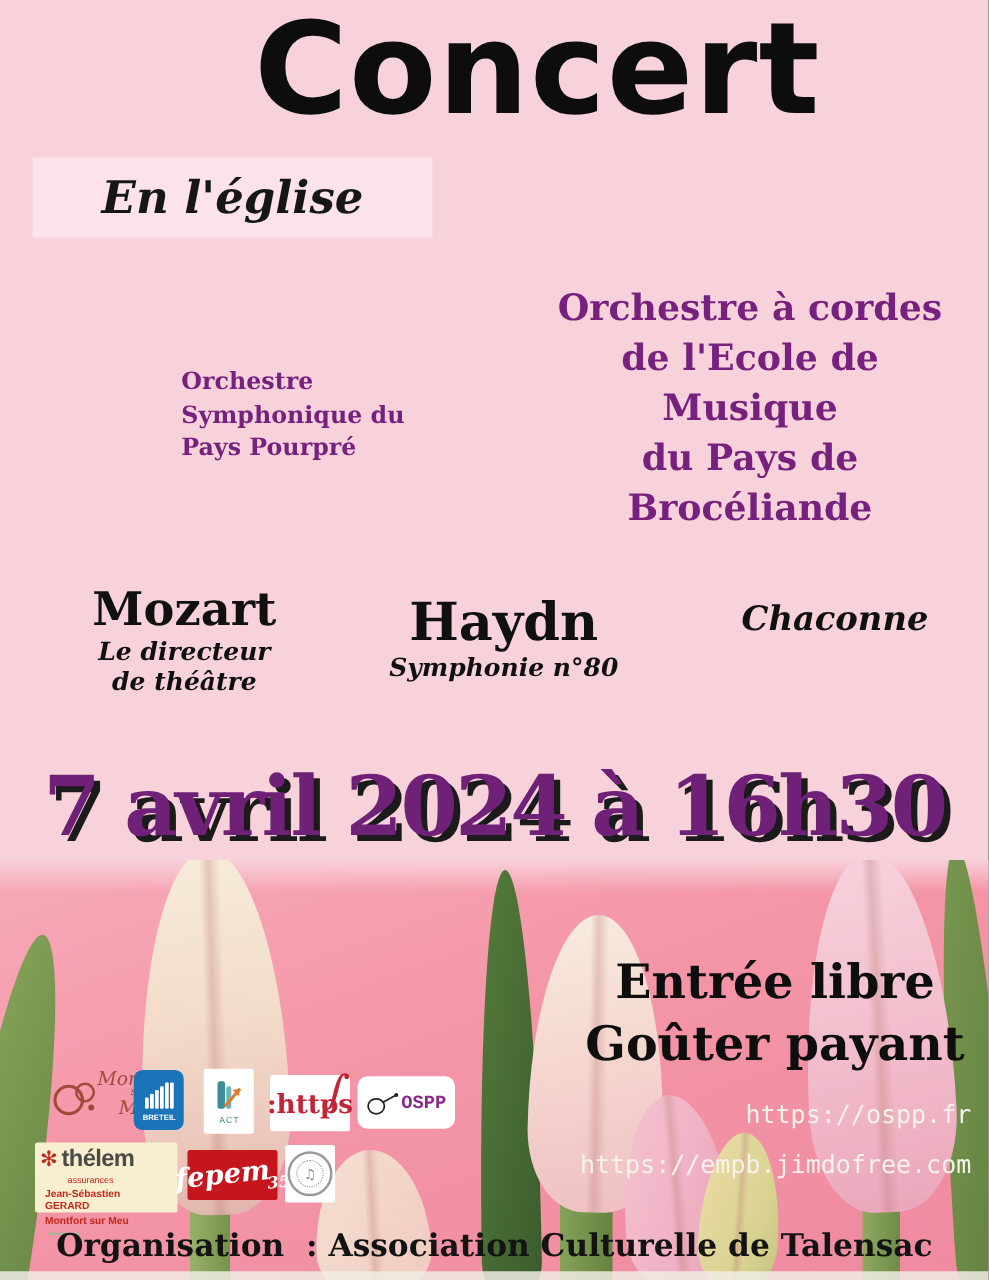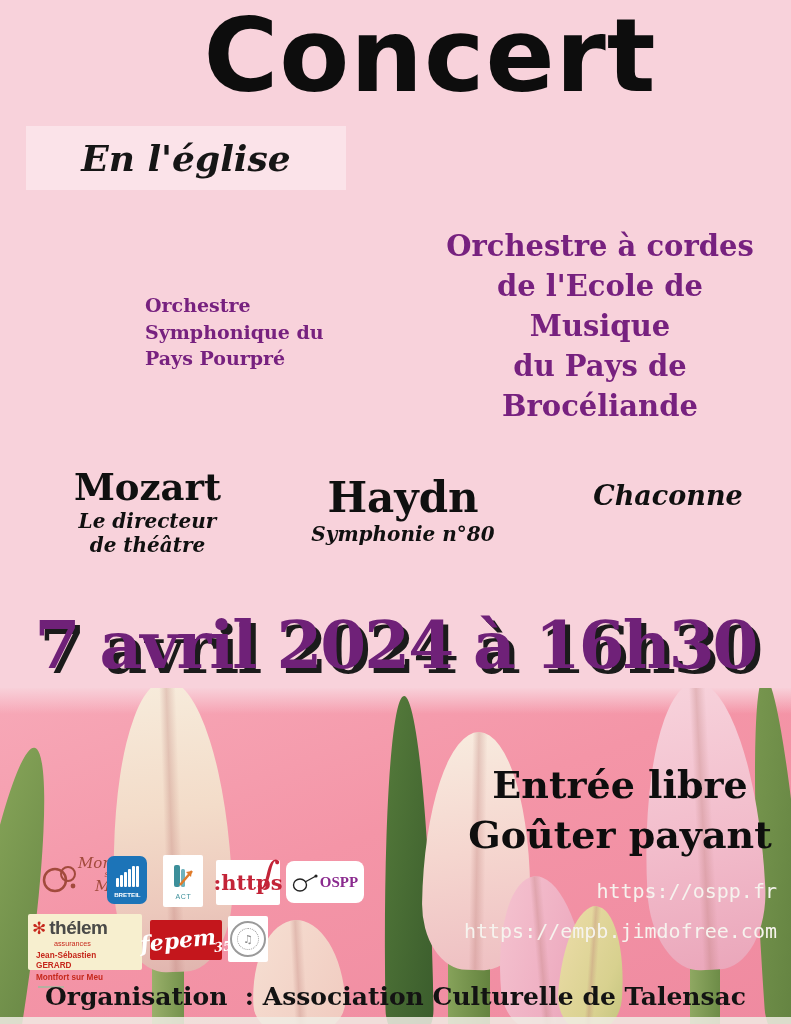--- a/index.html
+++ b/index.html
@@ -110,21 +110,21 @@
     display:flex; flex-direction:column; align-items:center; justify-content:center;}
   .act-label{font-family:"Liberation Sans", sans-serif; font-size:10px; color:#3c8f9a;
     transform:scale(0.7); letter-spacing:1px;}
   .logo-empb{left:216px; top:860px; width:64px; height:45px; background:#fff; border-radius:2px;
     display:flex; align-items:center; justify-content:center; position:absolute;}
   .empb-label{color:#c32438; font-size:21px; font-weight:bold; font-family:"DejaVu Serif", serif;}
   .empb-flourish{position:absolute; right:2px; top:-8px; color:#c32438; font-size:34px;
     font-family:"DejaVu Serif", serif; transform:rotate(12deg); font-weight:normal;}
   .logo-ospp{left:286px; top:861px; width:78px; height:42px; background:#fff; border-radius:8px;
     display:flex; align-items:center; justify-content:center; gap:2px;}
-  .ospp-label{color:#8a2a8e; font-family:Liberation Serif, serif; font-weight:bold; font-size:15px;}
+  .ospp-label{color:#8a2a8e; font-family:Liberation Mono, monospace; font-weight:bold; font-size:15px;}
   .logo-thelem{left:28px; top:914px; width:114px; height:56px; background:#f7efcf; border-radius:2px;
     padding:3px 4px;}
   .thelem-head{display:flex; align-items:center; gap:3px;}
   .thelem-star{color:#c6281c; font-size:17px; line-height:1;}
   .thelem-brand{font-family:"Liberation Sans", sans-serif; font-size:19px; color:#4a4a48; font-weight:bold; letter-spacing:-0.5px;}
   .thelem-sub{font-family:"Liberation Sans", sans-serif; font-size:9px; color:#c6281c; transform:scale(0.8); transform-origin:left; margin-left:22px;}
   .thelem-agent,.thelem-city{font-family:"Liberation Sans", sans-serif; font-weight:bold; color:#c6281c;
     font-size:10px; transform:scale(0.82); transform-origin:left; margin-left:4px; line-height:1.15;}
   .thelem-line{width:26px; height:2px; background:#b5b0a0; margin:2px 0 0 6px;}
   .logo-fepem{left:150px; top:920px; width:72px; height:40px; background:#c4161c; border-radius:2px;

